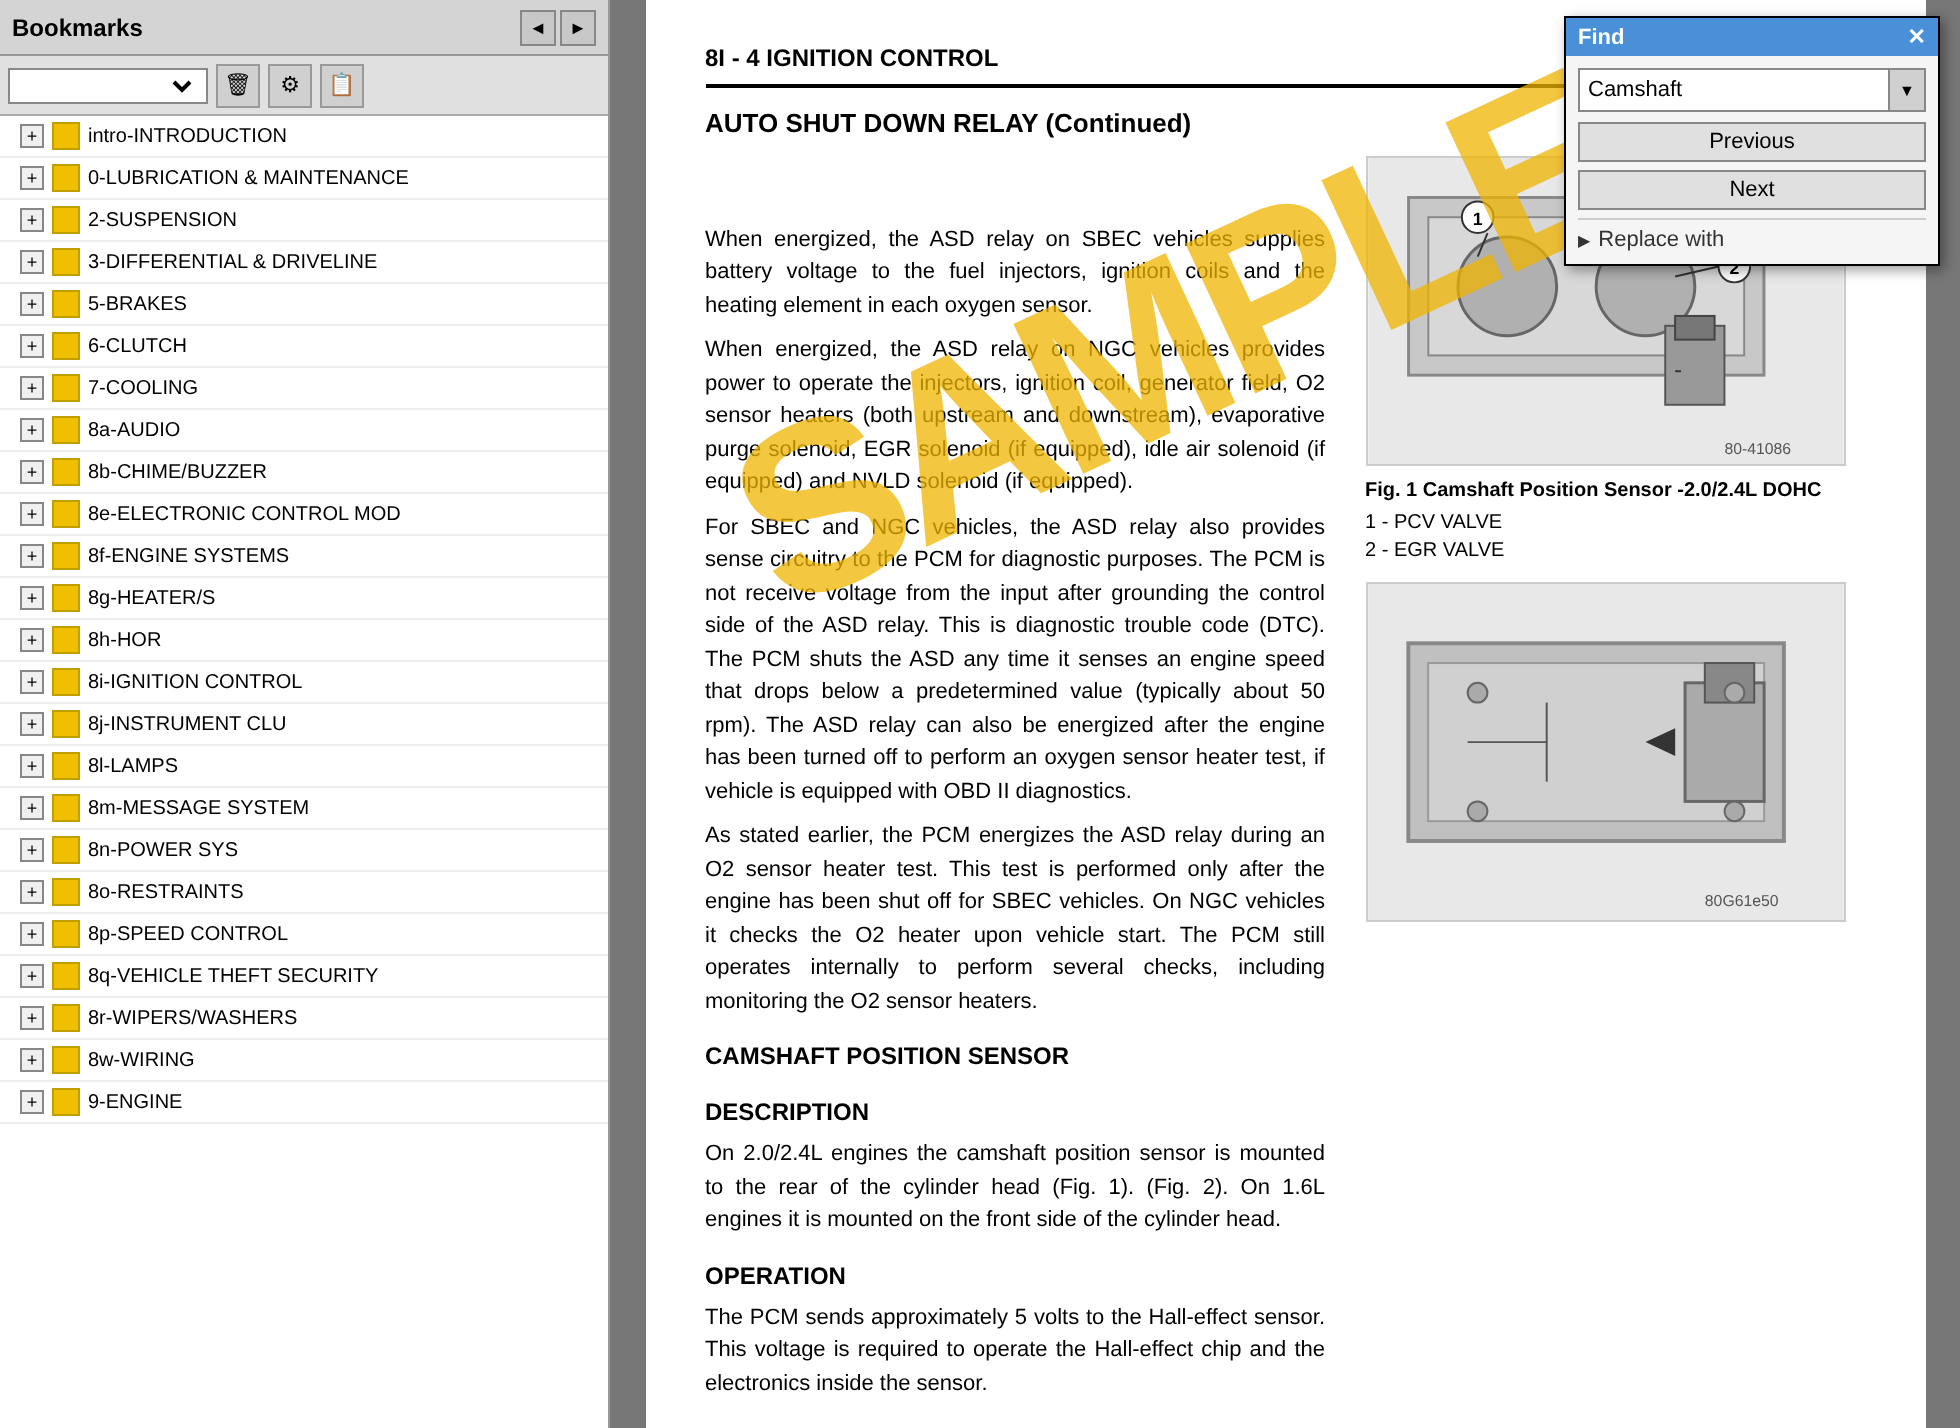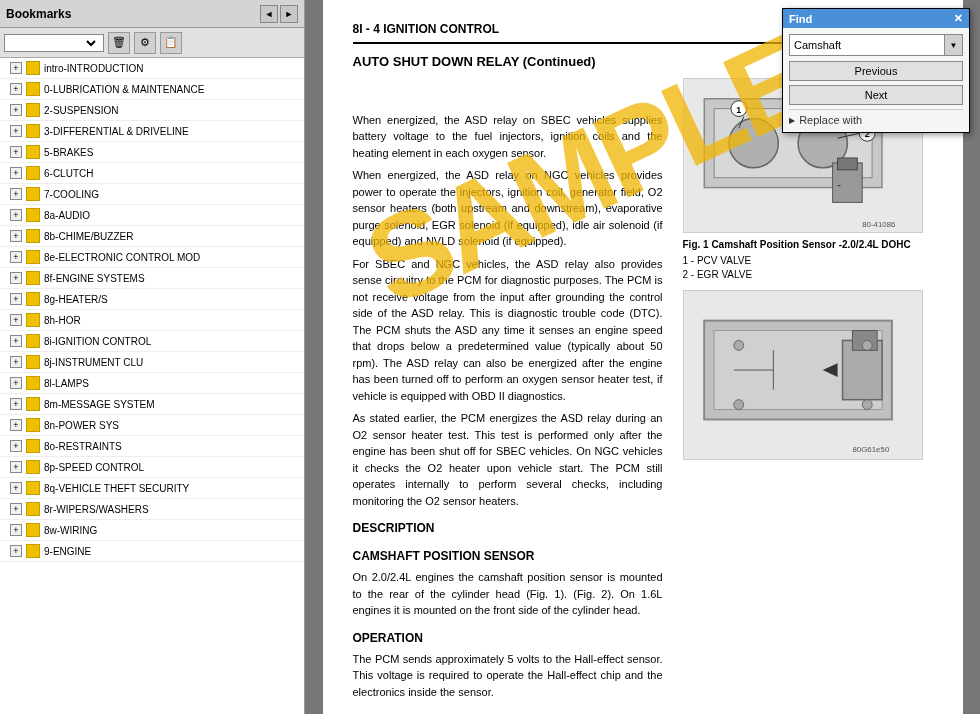--- a/index.html
+++ b/index.html
@@ -539,22 +539,22 @@
 
       <div class="section-title">AUTO SHUT DOWN RELAY (Continued)</div>
 
       <div class="two-col">
         <div class="col-left">
           <p class="body-text">When energized, the ASD relay on SBEC vehicles supplies battery voltage to the fuel injectors, ignition coils and the heating element in each oxygen sensor.</p>
           <p class="body-text">When energized, the ASD relay on NGC vehicles provides power to operate the injectors, ignition coil, generator field, O2 sensor heaters (both upstream and downstream), evaporative purge solenoid, EGR solenoid (if equipped), idle air solenoid (if equipped) and NVLD solenoid (if equipped).</p>
           <p class="body-text">For SBEC and NGC vehicles, the ASD relay also provides sense circuitry to the PCM for diagnostic purposes. The PCM is not receive voltage from the input after grounding the control side of the ASD relay. This is diagnostic trouble code (DTC). The PCM shuts the ASD any time it senses an engine speed that drops below a predetermined value (typically about 50 rpm). The ASD relay can also be energized after the engine has been turned off to perform an oxygen sensor heater test, if vehicle is equipped with OBD II diagnostics.</p>
           <p class="body-text">As stated earlier, the PCM energizes the ASD relay during an O2 sensor heater test. This test is performed only after the engine has been shut off for SBEC vehicles. On NGC vehicles it checks the O2 heater upon vehicle start. The PCM still operates internally to perform several checks, including monitoring the O2 sensor heaters.</p>
 
+          <div class="subsection-title">CAMSHAFT POSITION SENSOR</div>
           <div class="subsection-title">DESCRIPTION</div>
-          <div class="subsection-title">CAMSHAFT POSITION SENSOR</div>
           <p class="body-text">On 2.0/2.4L engines the camshaft position sensor is mounted to the rear of the cylinder head (Fig. 1). (Fig. 2). On 1.6L engines it is mounted on the front side of the cylinder head.</p>
           <div class="subsection-title">OPERATION</div>
           <p class="body-text">The PCM sends approximately 5 volts to the Hall-effect sensor. This voltage is required to operate the Hall-effect chip and the electronics inside the sensor.</p>
         </div>
 
         <div class="col-right">
           
           <svg class="engine-diagram" viewBox="0 0 240 155">
 
             <rect x="0" y="0" width="240" height="155" fill="#e8e8e8"></rect>

